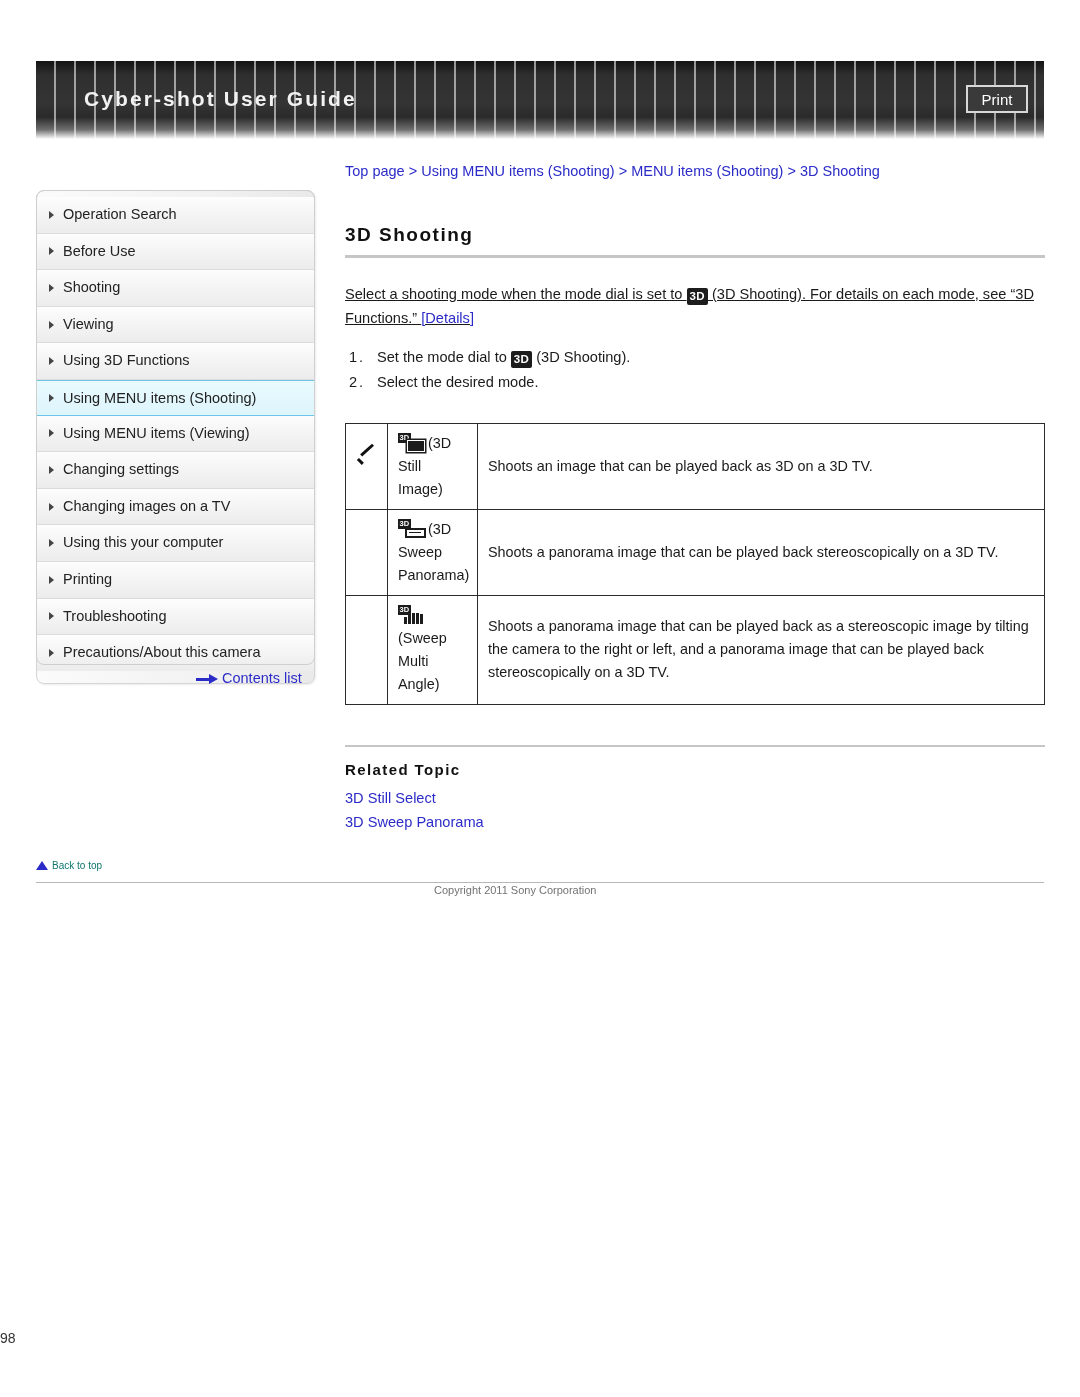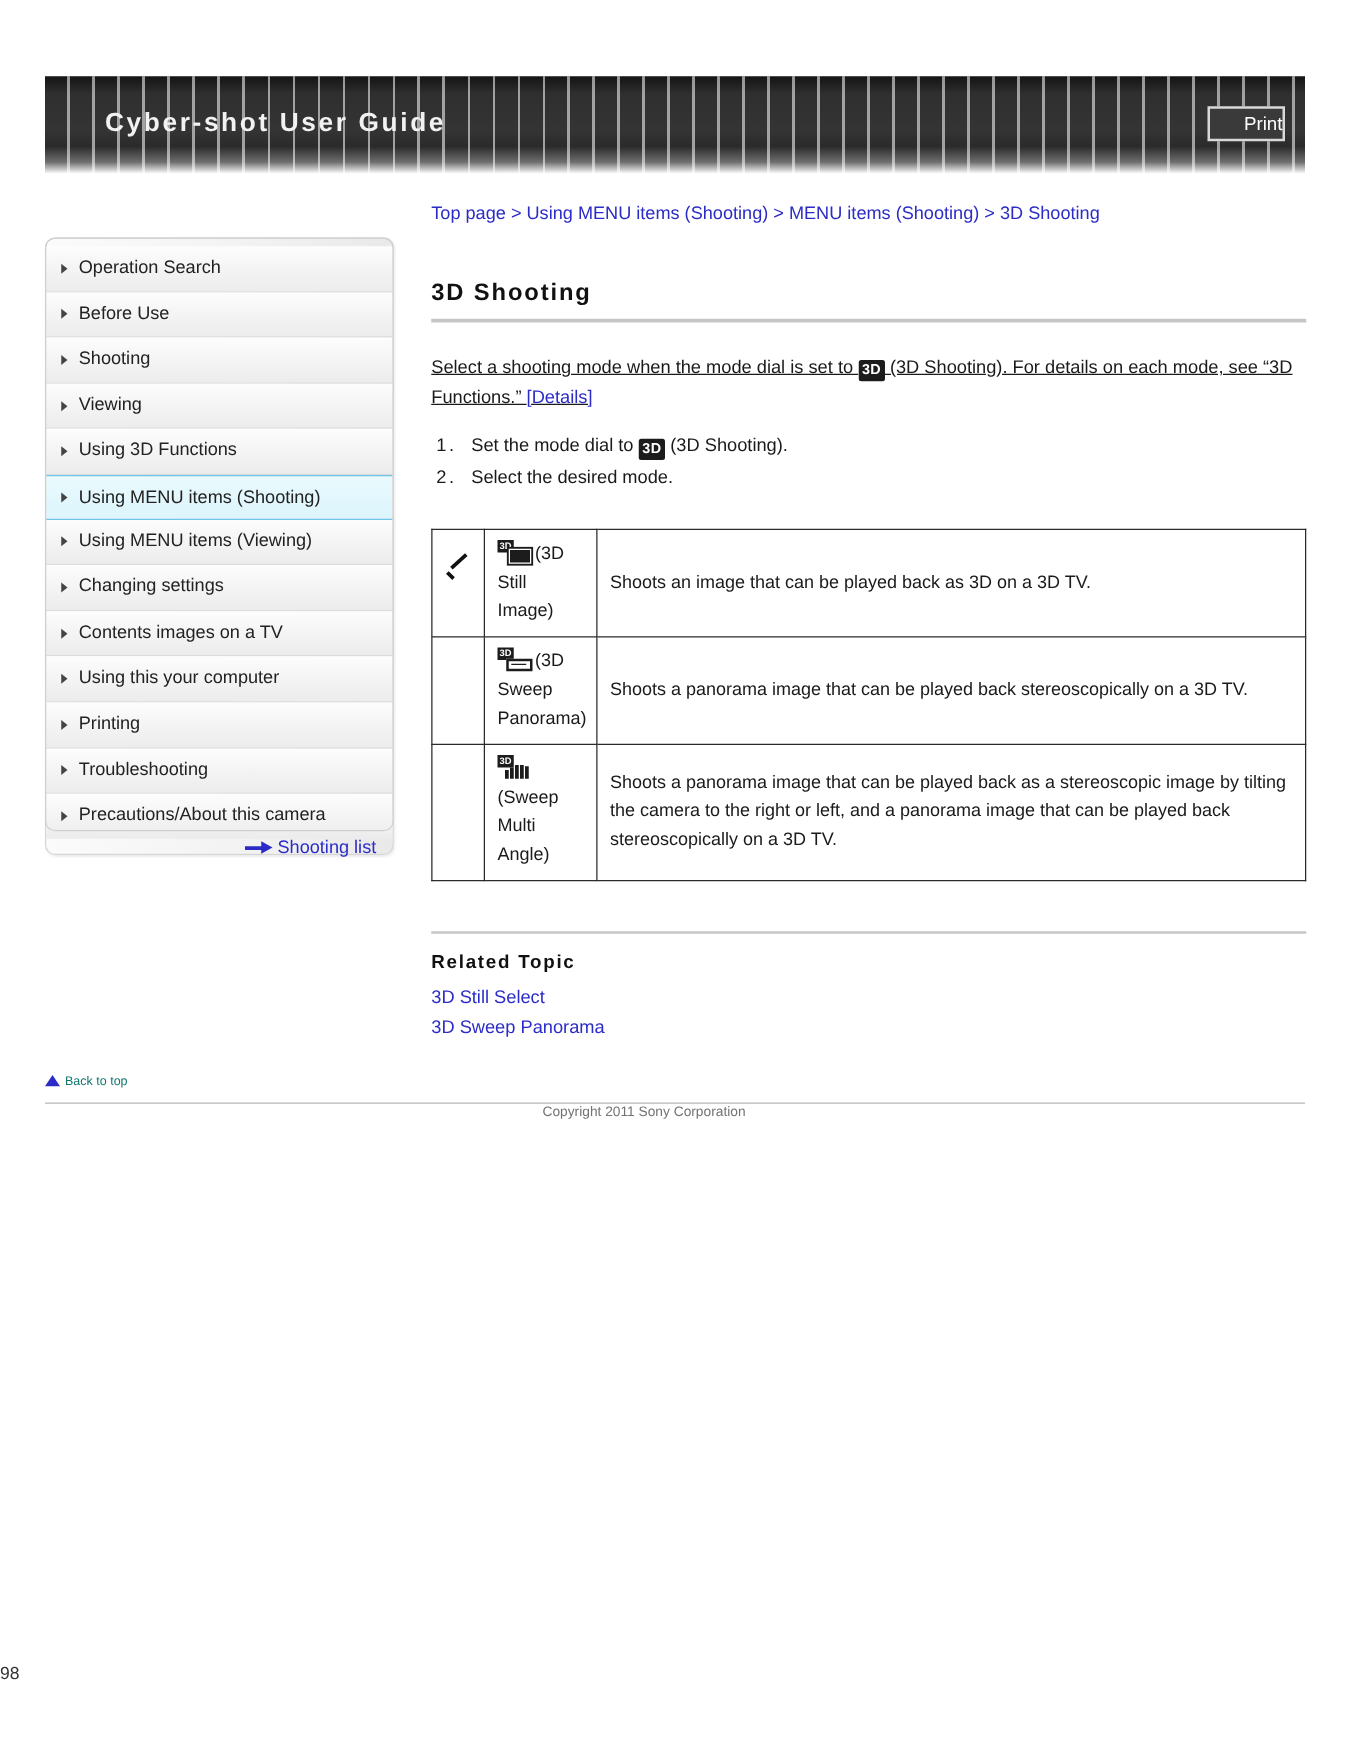--- a/index.html
+++ b/index.html
@@ -49,21 +49,21 @@
     color: #f2f2f2;
     white-space: nowrap;
   }
   .print-btn {
     position: absolute;
     right: 16px;
     top: 24px;
     width: 62px;
     height: 28px;
     line-height: 26px;
-    text-align: right;
+    text-align: center;
     font-size: 15px;
     color: #ffffff;
     background: #3a3a3a;
     border: 2px solid #d8d8d8;
     box-sizing: border-box;
     cursor: pointer;
   }
 
   
   .breadcrumb {
@@ -444,21 +444,21 @@
   <div class="nav-item">
     <span class="tri"></span>
     <span>Using MENU items (Viewing)</span>
   </div>
   <div class="nav-item">
     <span class="tri"></span>
     <span>Changing settings</span>
   </div>
   <div class="nav-item">
     <span class="tri"></span>
-    <span>Contents images on a TV</span>
+    <span>Changing images on a TV</span>
   </div>
   <div class="nav-item">
     <span class="tri"></span>
     <span>Using this your computer</span>
   </div>
   <div class="nav-item">
     <span class="tri"></span>
     <span>Printing</span>
   </div>
   <div class="nav-item">
@@ -466,21 +466,21 @@
     <span>Troubleshooting</span>
   </div>
   <div class="nav-item">
     <span class="tri"></span>
     <span>Precautions/About this camera</span>
   </div>
 </nav>
 <div class="sidebar-outline"></div>
 
 <div class="contents-list">
-  <span class="arrow"></span><span>Shooting list</span>
+  <span class="arrow"></span><span>Contents list</span>
 </div>
 
 <main class="main">
 
   <h1 class="page-title">3D Shooting</h1>
   <div class="title-rule"></div>
 
   <p class="intro">
     <span>Select a shooting mode when the mode dial is set to </span><span class="badge3d">3D</span><span> (3D Shooting). For details on each mode, see “3D Functions.” </span><span class="lnk">[Details]</span>
   </p>

